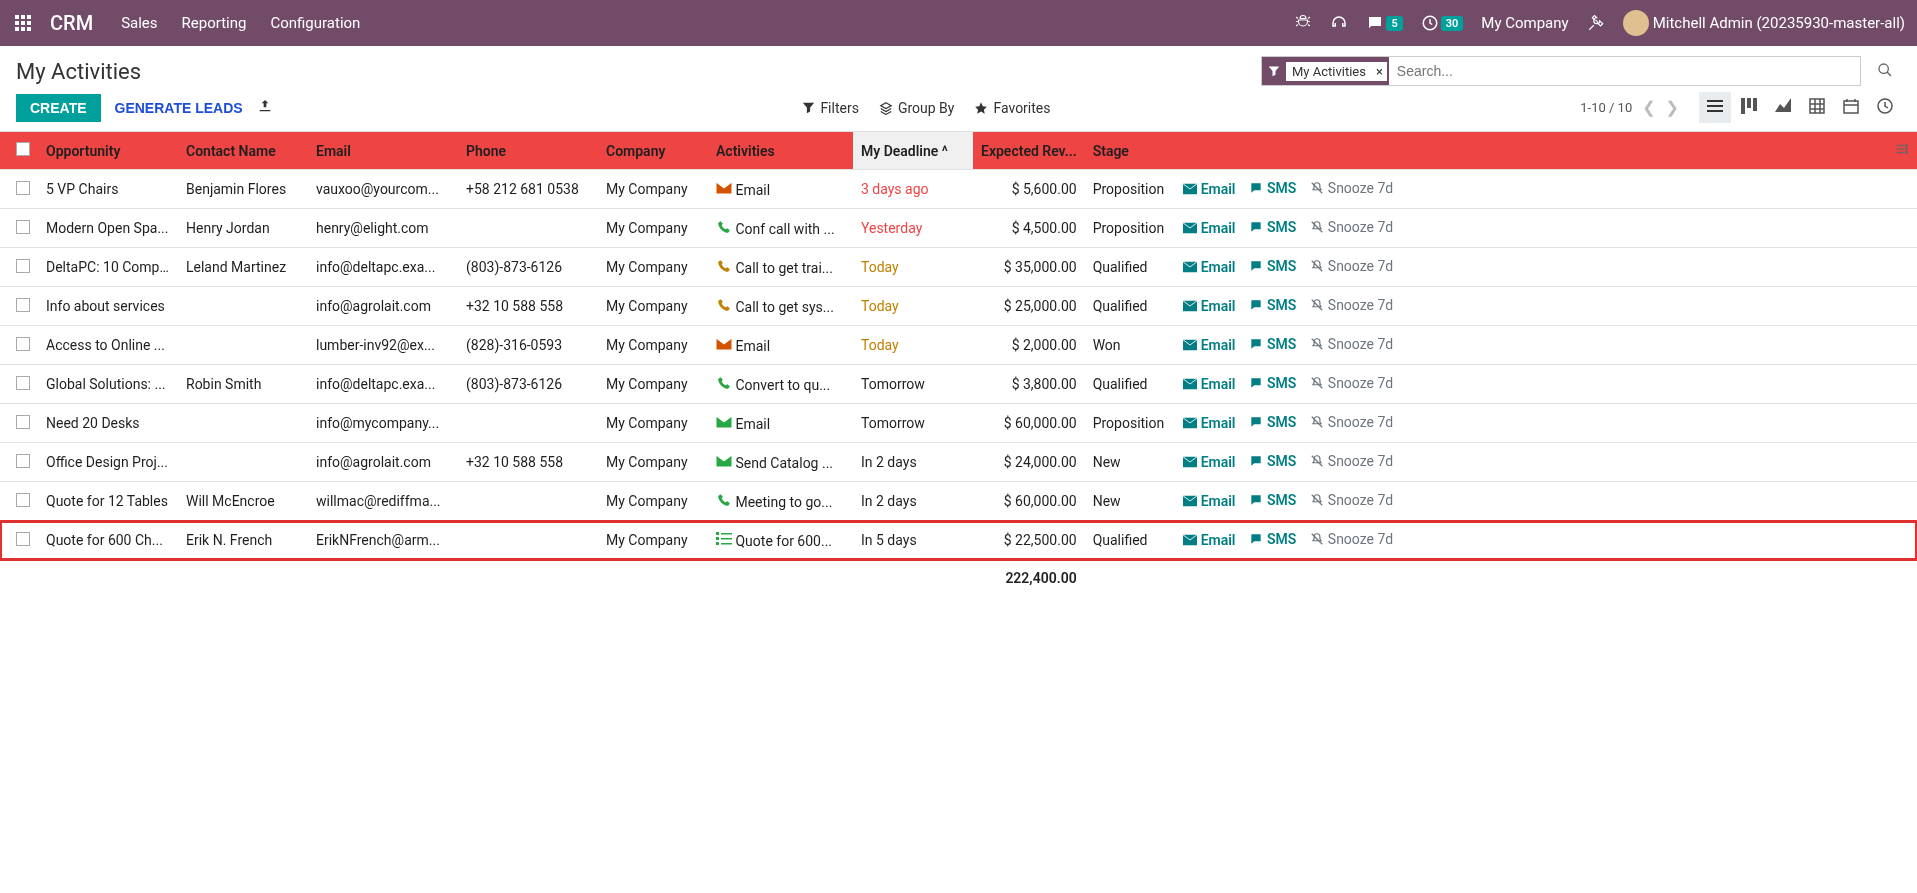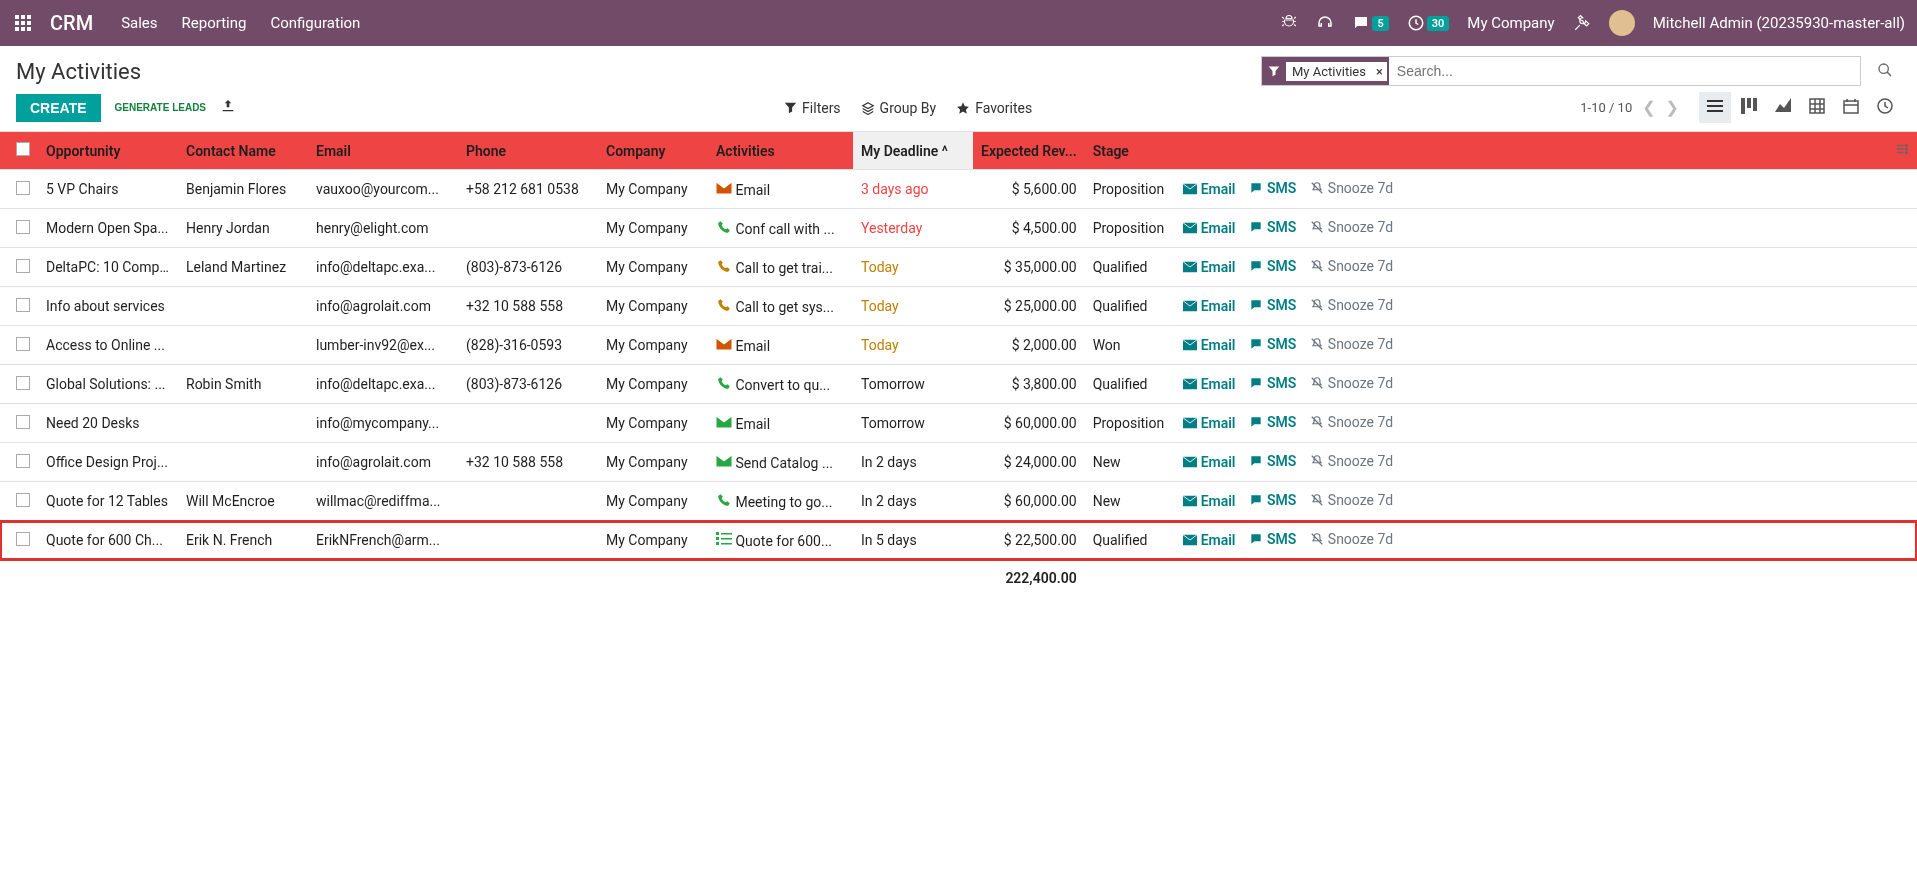--- a/index.html
+++ b/index.html
@@ -24,21 +24,21 @@
   .search-wrap { display:flex; align-items:center; border:1px solid #ccc; height: 30px; min-width: 600px; }
   .facet { background:#714B67; color:#fff; display:flex; align-items:center; padding:0 2px 0 6px; height:100%; font-size:13px; }
   .facet .flabel { background:#fff; color:#333; padding:2px 6px; margin-left:6px; border-radius:0; font-size:13px; }
   .facet .fx { color:#333; background:#fff; padding:2px 4px; cursor:pointer; }
   .search-input { border:none; outline:none; flex:1; padding:0 8px; font-size:14px; color:#666; }
   .search-mag { padding:0 8px; color:#666; cursor:pointer; }
   
   .cp-row2 { display:flex; align-items:center; justify-content:space-between; padding-bottom:8px;}
   .cp-left { display:flex; align-items:center; gap: 14px; }
   .btn-create { background:#00A09D; color:#fff; border:none; padding:6px 14px; font-size:14px; font-weight:600; cursor:pointer; }
-  .btn-gen { color:#15803d; font-weight:600; font-size:10px; cursor:pointer; background:none; border:none; }
+  .btn-gen { color:#1d4ed8; font-weight:600; font-size:14px; cursor:pointer; background:none; border:none; }
   .btn-upload { color:#333; cursor:pointer; }
   .cp-mid { display:flex; gap: 20px; }
   .cp-ctrl { display:flex; align-items:center; gap:5px; cursor:pointer; font-size:14px; color:#333; }
   .cp-right { display:flex; align-items:center; gap: 10px; }
   .pager { display:flex; align-items:center; gap:10px; color:#555; font-size:13px; }
   .pager-nav { color:#bbb; cursor:pointer; font-size:16px; }
   .view-switch { display:flex; gap: 2px; margin-left: 10px;}
   .view-btn { padding:6px 8px; cursor:pointer; color:#555; }
   .view-btn.active { background:#e9ecef; }
   
@@ -120,21 +120,21 @@
           <path d="M12 7v5l3 2"></path>
         </svg>
       <span class="badge-green">30</span>
     </div>
     <div class="icon-btn" style="font-size:15px;">My Company</div>
     <div class="icon-btn">
         <svg width="18" height="18" viewBox="0 0 24 24" fill="#fff">
           <path d="M3 21l6-6m4-10a4 4 0 1 0 4 4l4 4-3 3-4-4a4 4 0 0 0-4-4l-3-3 3-3z" stroke="#fff" stroke-width="1.5" fill="none"></path>
         </svg>
       </div>
-    <div class="icon-btn" style="gap:18px;">
+    <div class="icon-btn" style="gap:4px;">
       <span class="avatar"></span>
       <span style="font-size:15px;">Mitchell Admin (20235930-master-all)</span>
     </div>
   </div>
 </div>
 
 <div class="control-panel">
   <div class="cp-row1">
     <div class="breadcrumb-title">My Activities</div>
     <div style="display:flex; align-items:center; gap:8px;">

